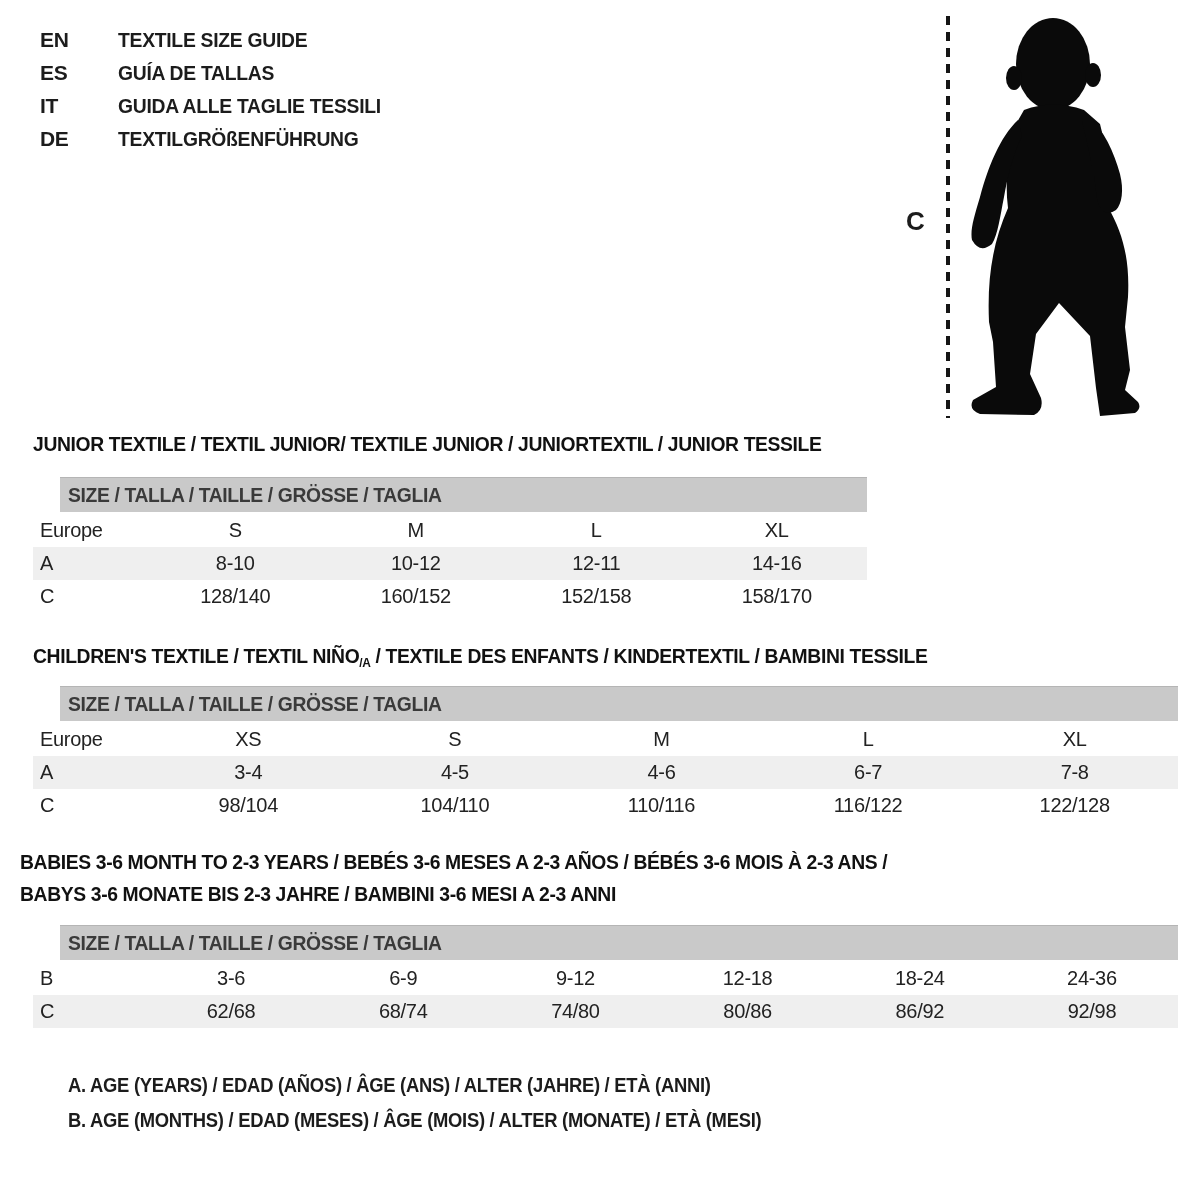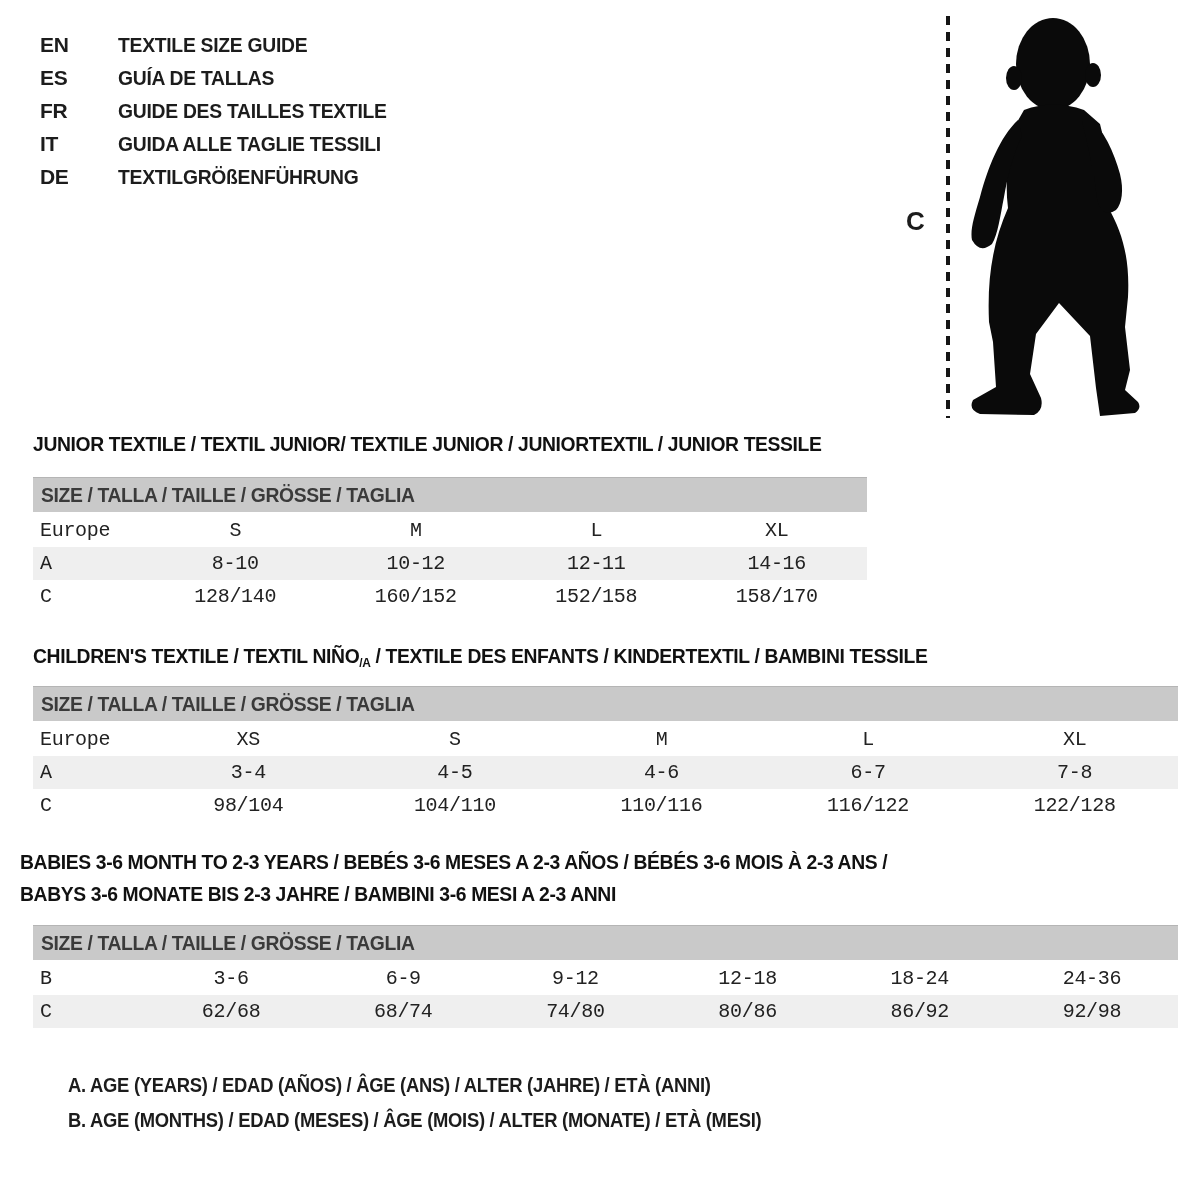--- a/index.html
+++ b/index.html
@@ -5,21 +5,21 @@
   html,body{margin:0;padding:0;}
   body{
     width:1200px;height:1200px;position:relative;background:#ffffff;
     font-family:"Liberation Sans", sans-serif;color:#1c1c1c;overflow:hidden;
   }
   .abs{position:absolute;}
   .condense{transform:scaleX(0.92);transform-origin:0 50%;white-space:nowrap;}
 
   
   .lang-block{left:40px;top:28px;}
-  .lang-row{display:flex;height:33px;align-items:center;}
+  .lang-row{display:flex;height:33px;}
   .lang-code{width:78px;font-weight:bold;font-size:21px;letter-spacing:-0.3px;}
   .lang-title{font-weight:bold;font-size:21px;letter-spacing:-0.3px;}
 
   
   .measure-line{
     left:946px;top:16px;width:4px;height:402px;
     background:repeating-linear-gradient(to bottom,#151515 0 9px,transparent 9px 16px);
   }
   .measure-label{left:906px;top:206px;font-weight:bold;font-size:26px;}
   .silhouette{left:960px;top:12px;}
@@ -27,46 +27,43 @@
   
   .section-title{font-weight:bold;font-size:21px;letter-spacing:-0.4px;color:#111;}
   .title-sub{font-size:13px;vertical-align:-4px;}
 
   
   .size-table{display:block;}
   .size-bar{
     height:35px;background:#c9c9c9;display:flex;align-items:center;
     padding-left:8px;box-sizing:border-box;margin-bottom:2px;
     border-top:1px solid #b5b5b5;
+    margin-left:27px;
   }
   .size-bar-text{font-weight:bold;font-size:21px;color:#3a3a3a;letter-spacing:-0.4px;}
-  .t-row{display:flex;height:33px;align-items:center;font-family:Liberation Mono, monospace;}
+  .t-row{display:flex;height:33px;align-items:center;}
   .t-row.gray{background:#efefef;}
   .cell{flex:1;text-align:center;font-size:20px;letter-spacing:-0.3px;color:#222;}
   .cell.label{flex:0 0 105px;text-align:left;padding-left:7px;}
 
   
   .legend-block{left:40px;top:1068px;margin-left:28px;}
   .legend-line{height:35px;display:flex;align-items:center;font-weight:bold;font-size:20px;letter-spacing:-0.3px;}
 </style>
 </head>
 <body>
 
 <div class="abs lang-block">
   <div class="lang-row">
     <span class="lang-code">EN</span>
     <span class="lang-title condense">TEXTILE SIZE GUIDE</span>
   </div>
   <div class="lang-row">
     <span class="lang-code">ES</span>
     <span class="lang-title condense">GUÍA DE TALLAS</span>
-  </div>
-  <div class="lang-row">
-    <span class="lang-code">FR</span>
-    <span class="lang-title condense">GUIDE DES TAILLES TEXTILE</span>
   </div>
   <div class="lang-row">
     <span class="lang-code">IT</span>
     <span class="lang-title condense">GUIDA ALLE TAGLIE TESSILI</span>
   </div>
   <div class="lang-row">
     <span class="lang-code">DE</span>
     <span class="lang-title condense">TEXTILGRÖßENFÜHRUNG</span>
   </div>
 </div>

